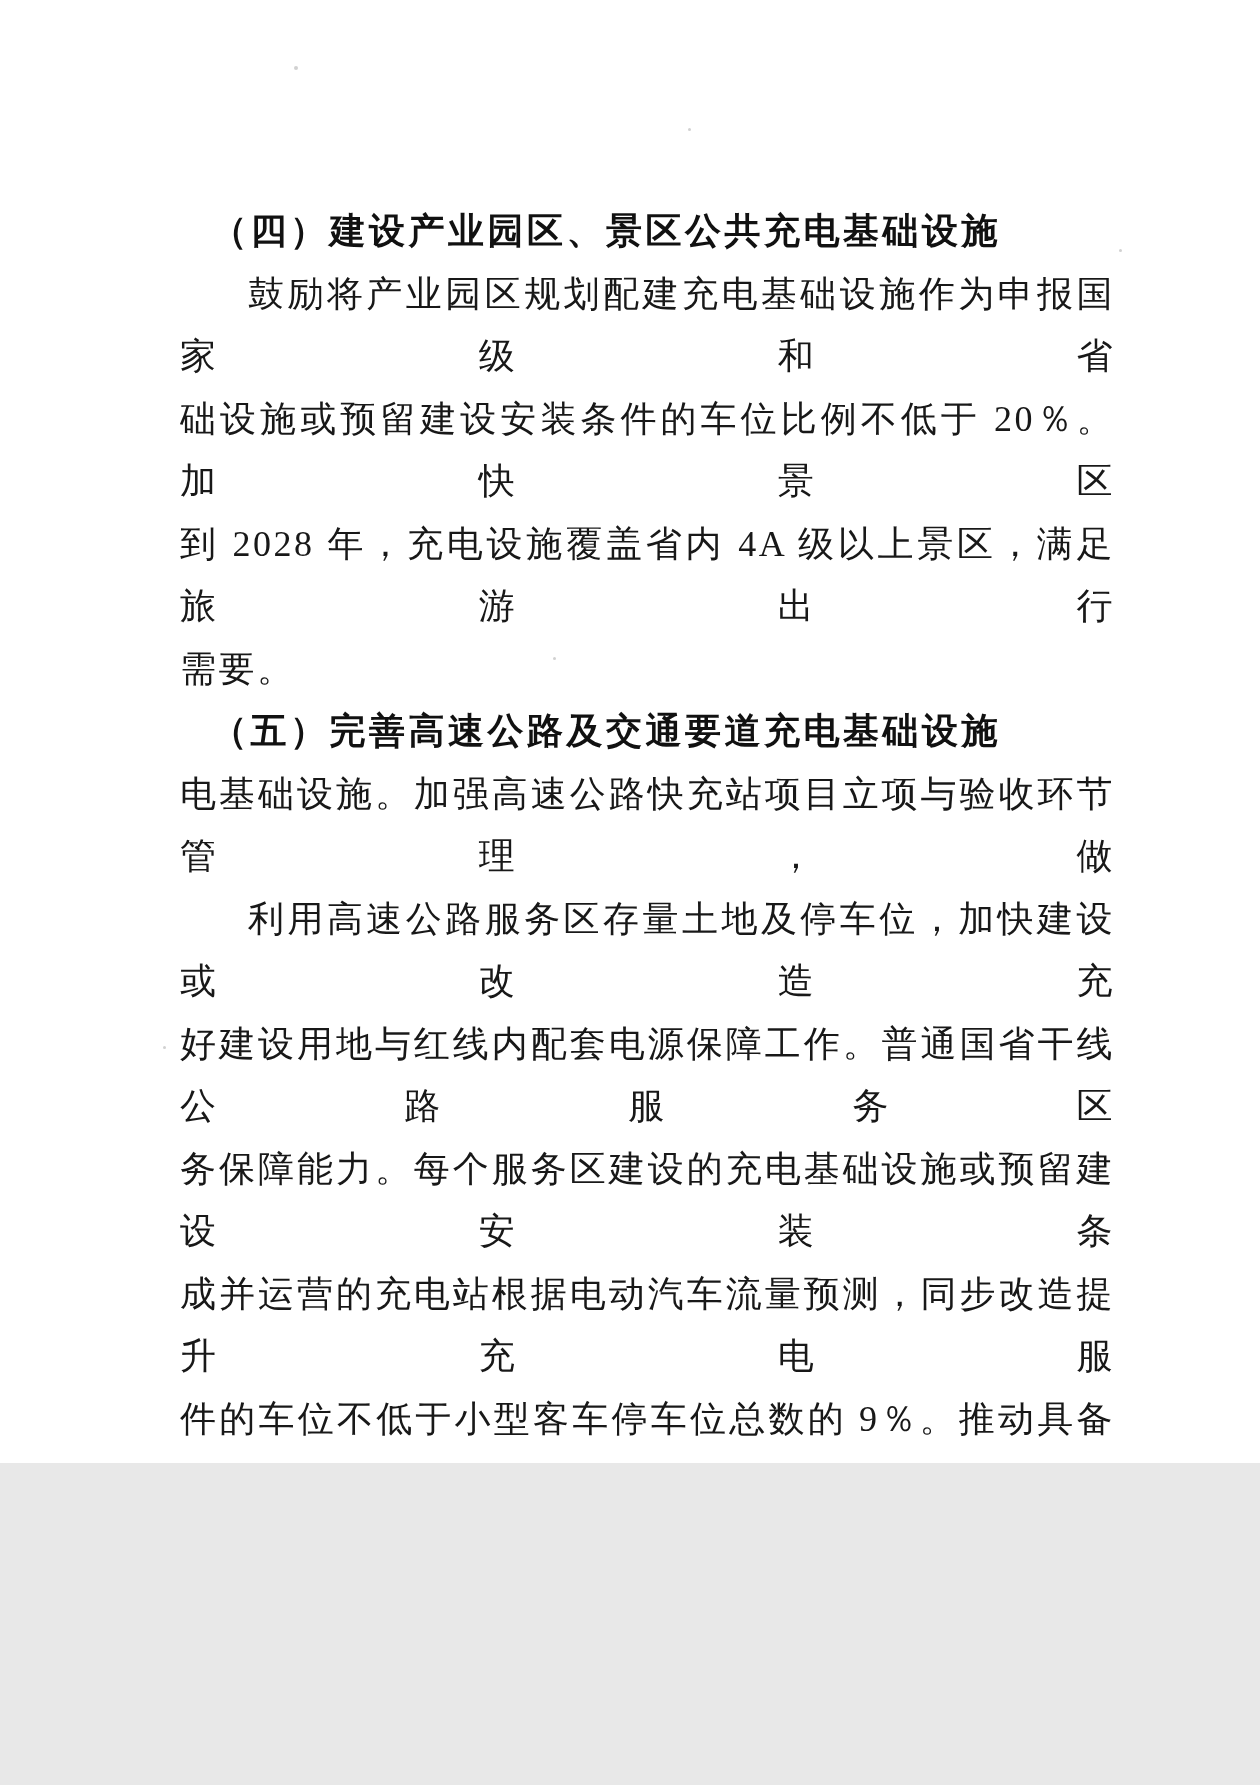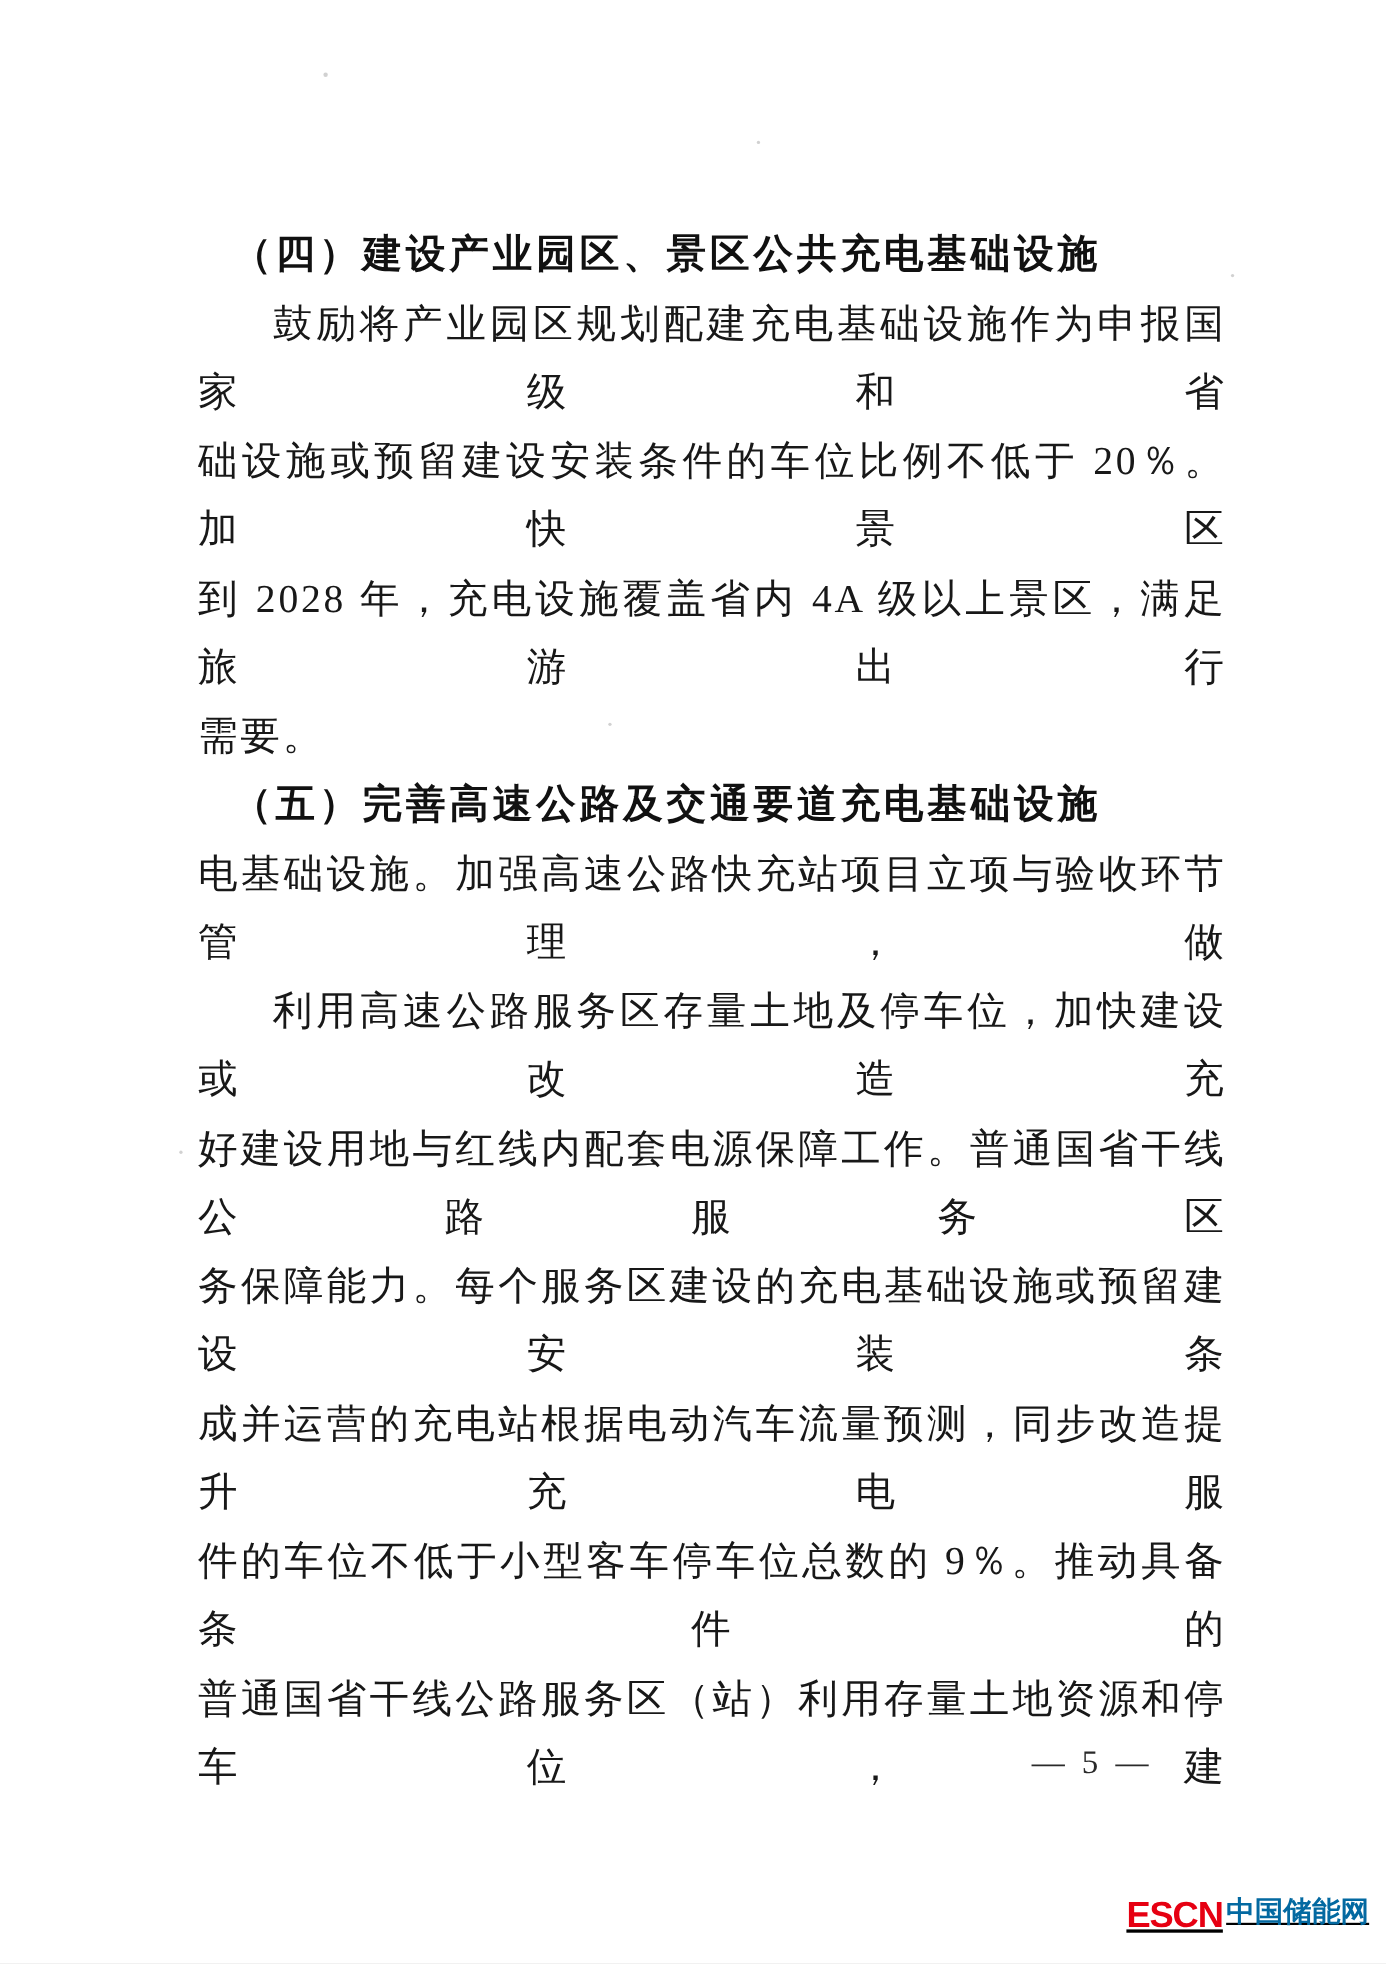--- a/index.html
+++ b/index.html
@@ -1,18 +1,18 @@
 <!DOCTYPE html>
 <html><head>
 <meta charset="utf-8">
 <style>
   html,body{margin:0;padding:0;background:#e8e8e8;}
   .page{
     position:relative;
-    width:1260px;height:1785px;
+    width:1260px;height:1463px;
     background:#ffffff;
     overflow:hidden;
     font-family:"Liberation Serif","DejaVu Serif",serif;
   }
   .content{
     position:absolute;
     left:180px;top:200px;width:935px;
     font-size:36px;
     line-height:62.5px;
     color:#181818;

